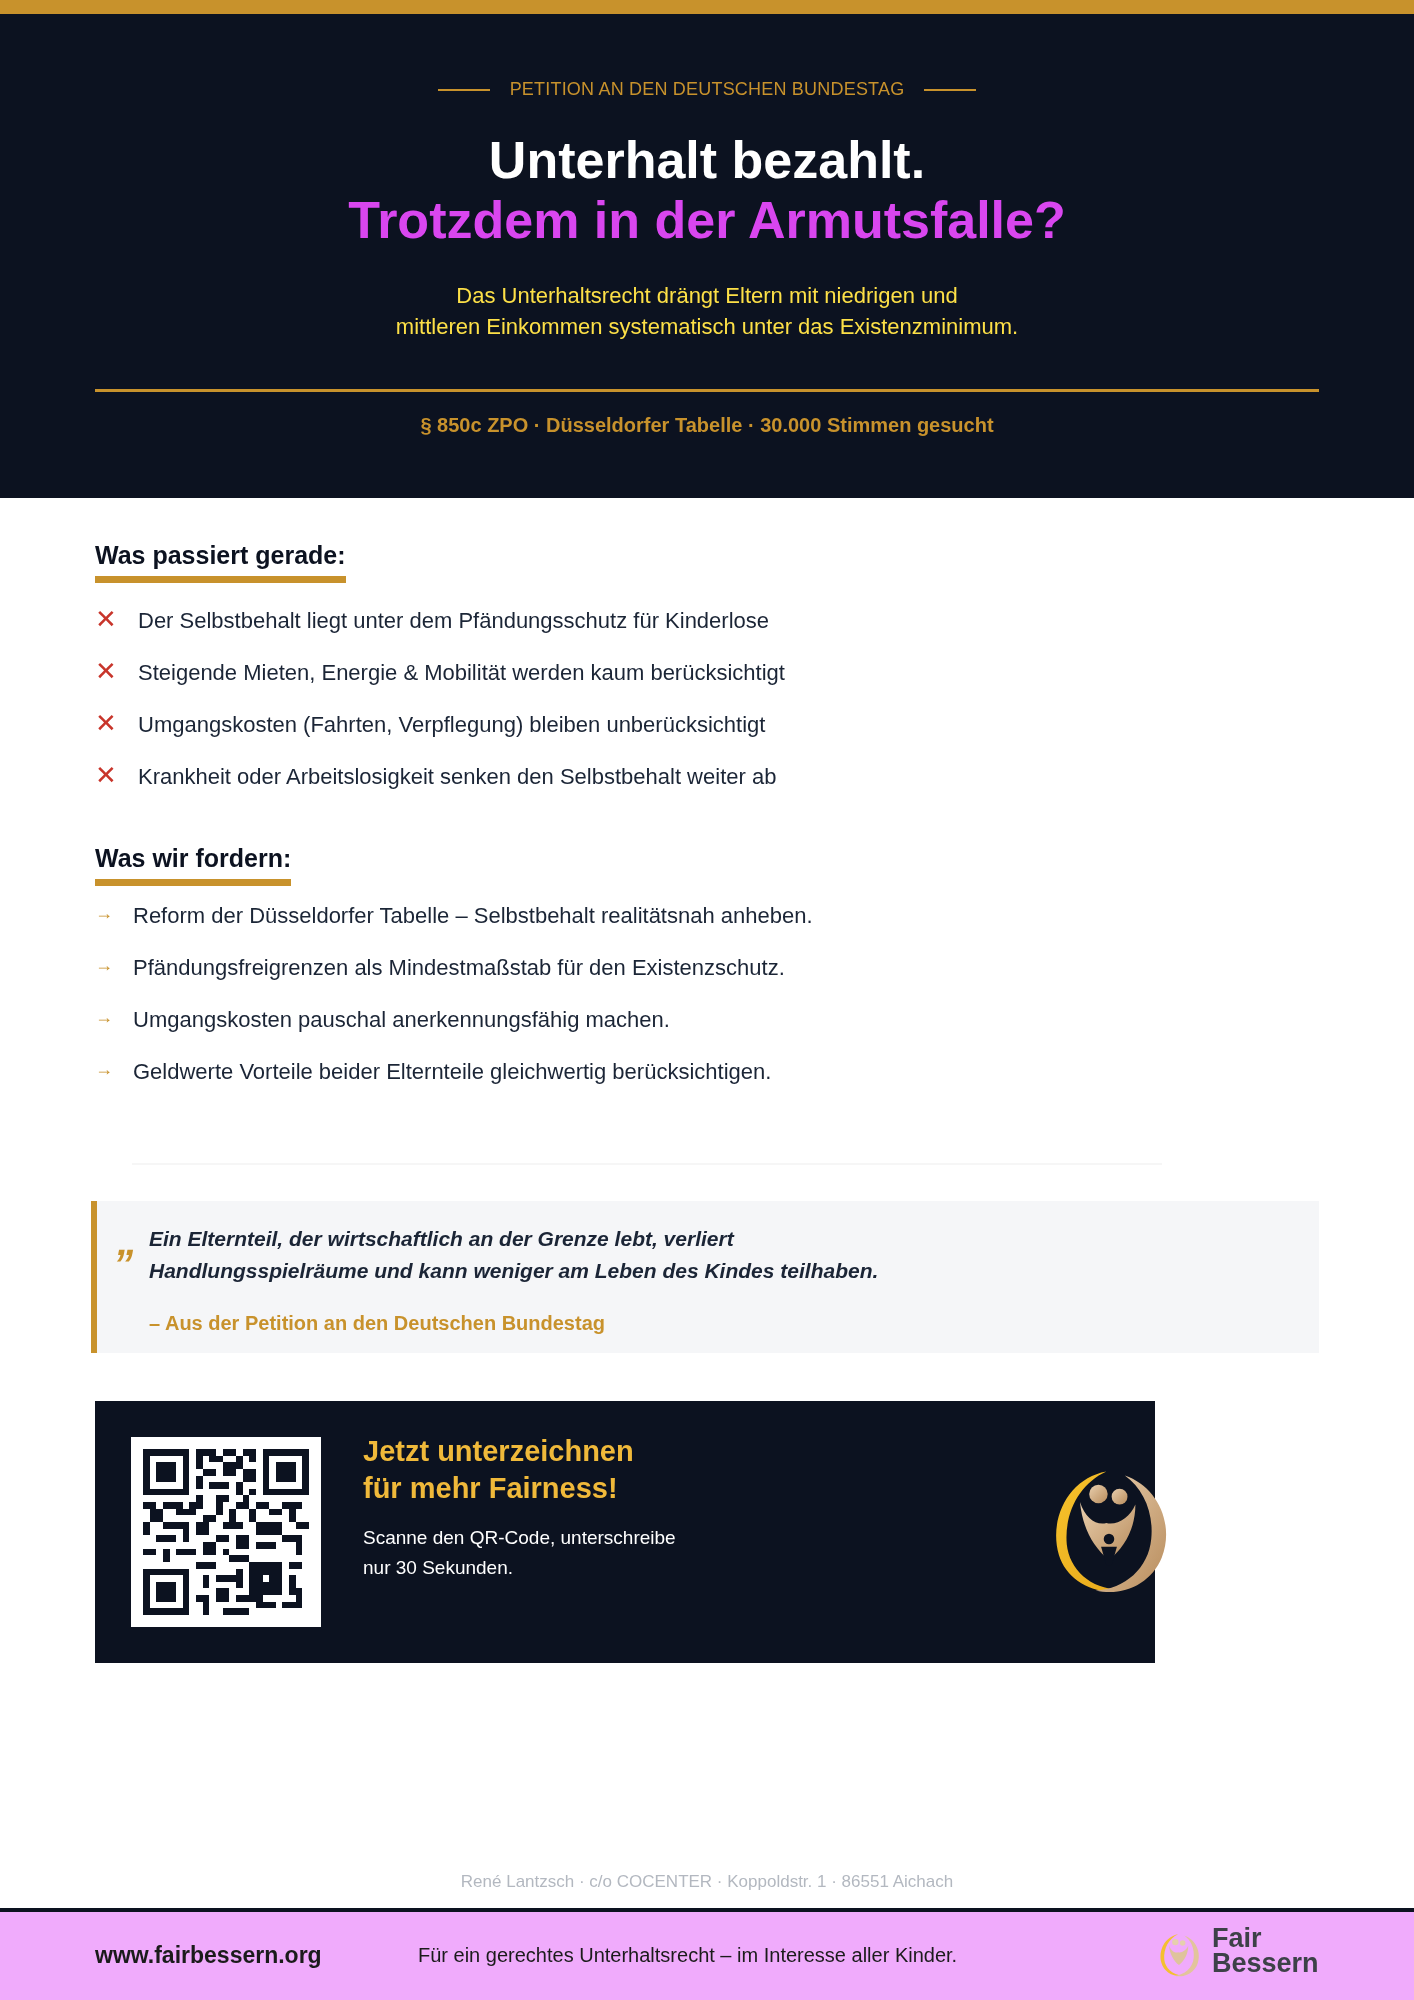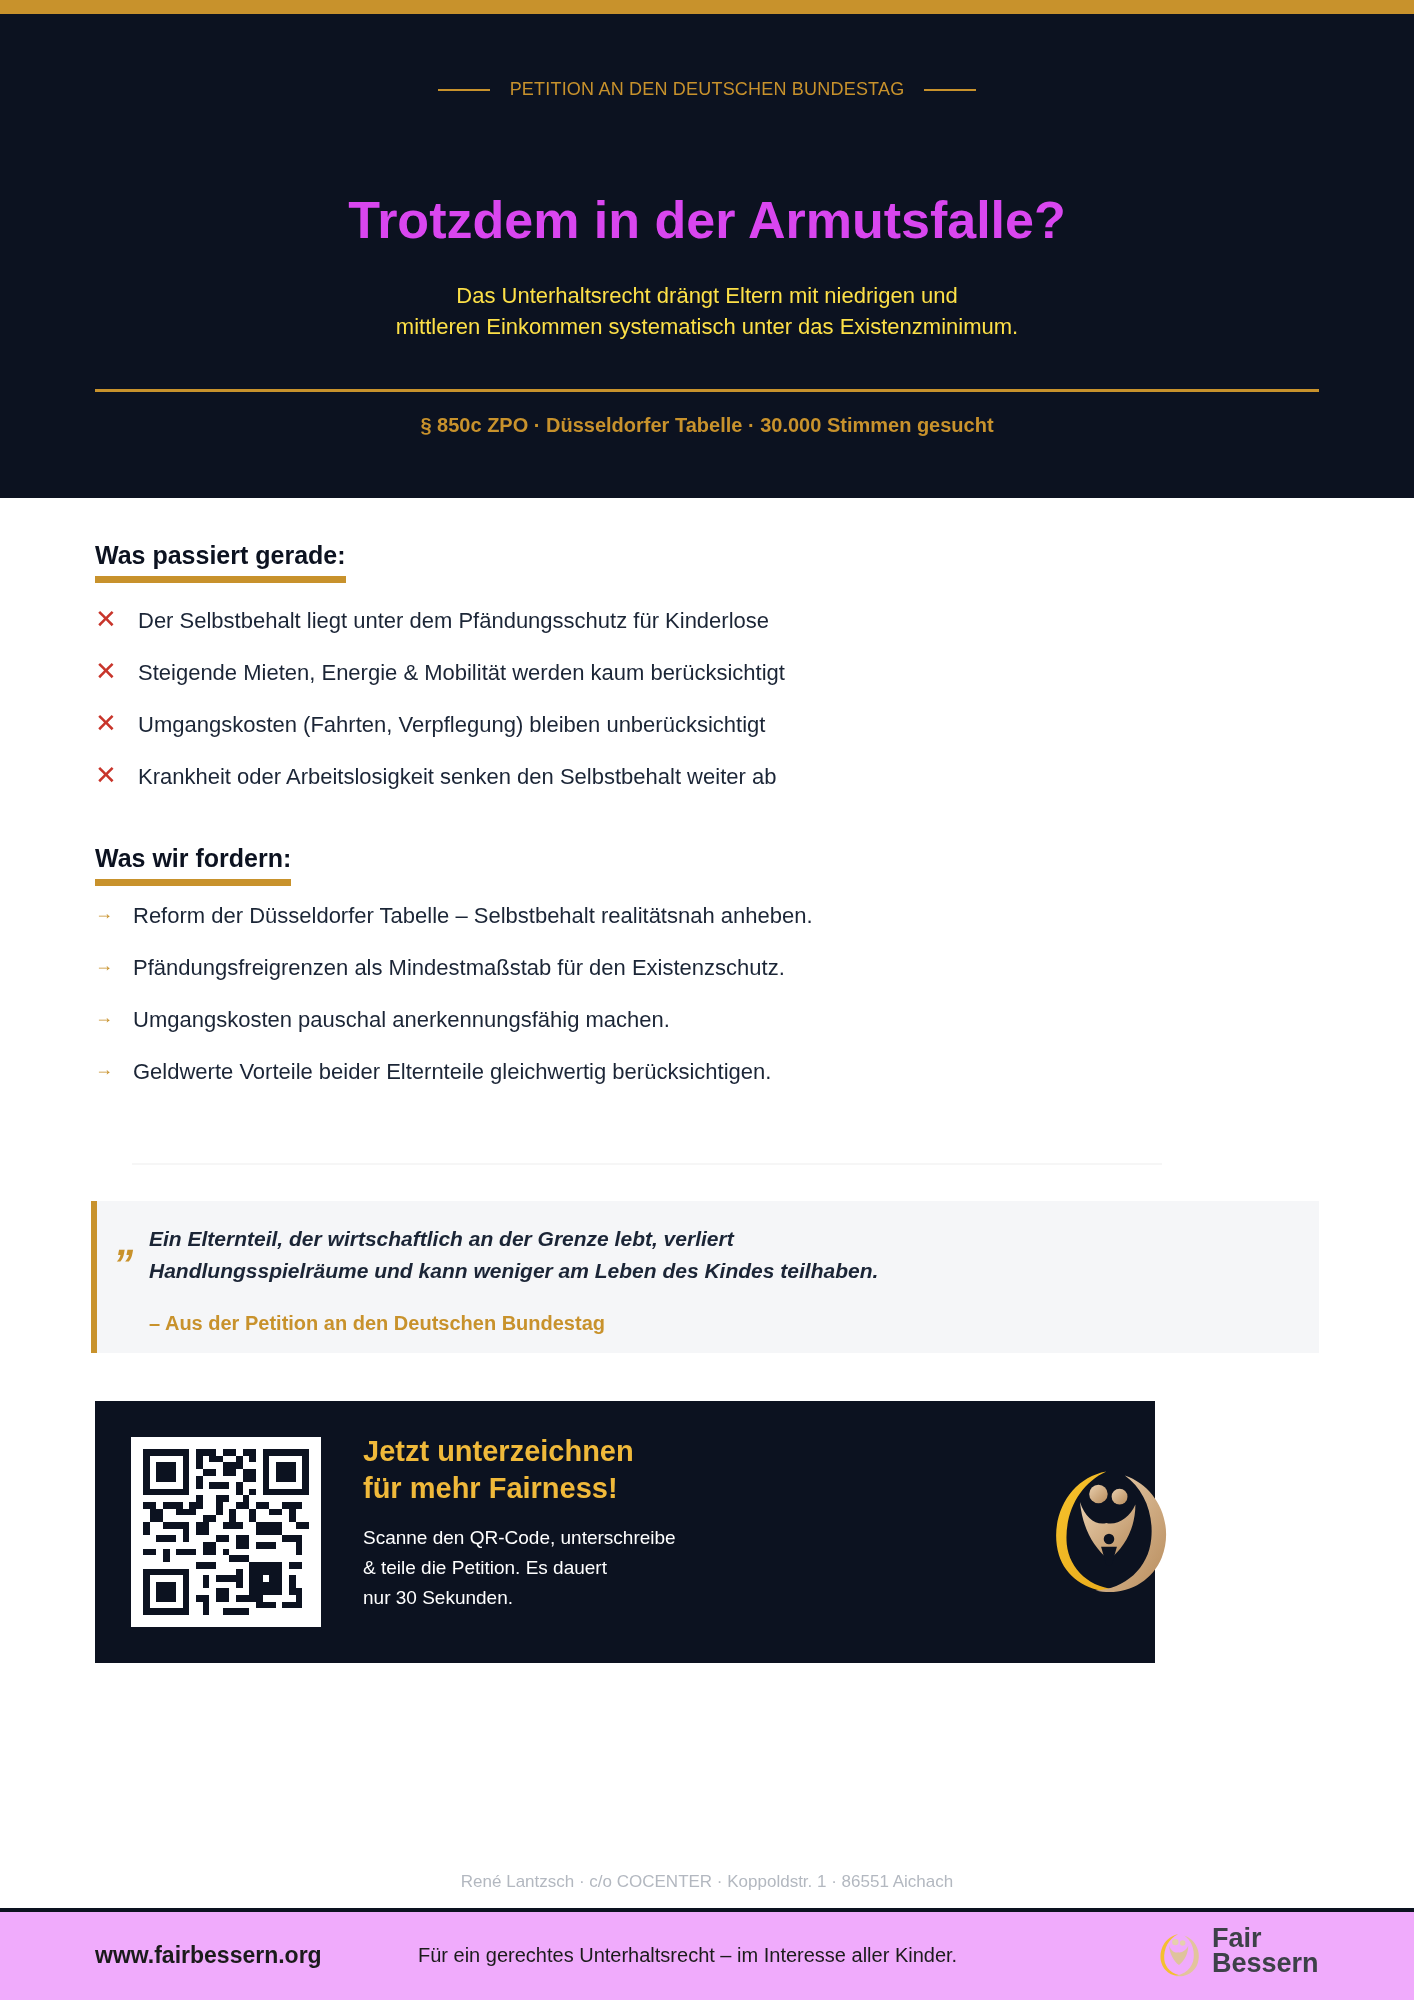--- a/index.html
+++ b/index.html
@@ -57,20 +57,21 @@
 <body>
 
 <div class="top-stripe"></div>
 
 <header class="hero">
   <div class="kicker">
     <span class="line"></span>
     <span class="text">PETITION AN DEN DEUTSCHEN BUNDESTAG</span>
     <span class="line"></span>
   </div>
+  <h1 class="h1a">Unterhalt bezahlt.</h1>
   <h1 class="h1b">Trotzdem in der Armutsfalle?</h1>
   <div class="lead">
     <div>Das Unterhaltsrecht drängt Eltern mit niedrigen und</div>
     <div>mittleren Einkommen systematisch unter das Existenzminimum.</div>
   </div>
   <div class="hero-rule"></div>
   <div class="hero-meta">§ 850c ZPO · Düsseldorfer Tabelle · 30.000 Stimmen gesucht</div>
 </header>
 
 <h2 class="section-title sec1">Was passiert gerade:</h2>
@@ -201,21 +202,20 @@
       </g>
       <rect x="18" y="19" width="1" height="1" fill="#fff"></rect>
     </svg>
   </div>
   <div class="cta-title">
     <div>Jetzt unterzeichnen</div>
     <div>für mehr Fairness!</div>
   </div>
   <div class="cta-body">
     <div>Scanne den QR-Code, unterschreibe</div>
-    <div>&amp; teile die Petition. Es dauert</div>
     <div>nur 30 Sekunden.</div>
   </div>
   <svg class="cta-logo" viewBox="0 0 100 100">
     <defs>
       <linearGradient id="lg1" x1="0" y1="0" x2="1" y2="1">
         <stop offset="0" stop-color="#f6c22c"></stop>
           <stop offset="1" stop-color="#e8a91a"></stop>
       </linearGradient>
       <linearGradient id="lg2" x1="0" y1="0" x2="1" y2="1">
         <stop offset="0" stop-color="#e9cfae"></stop>

